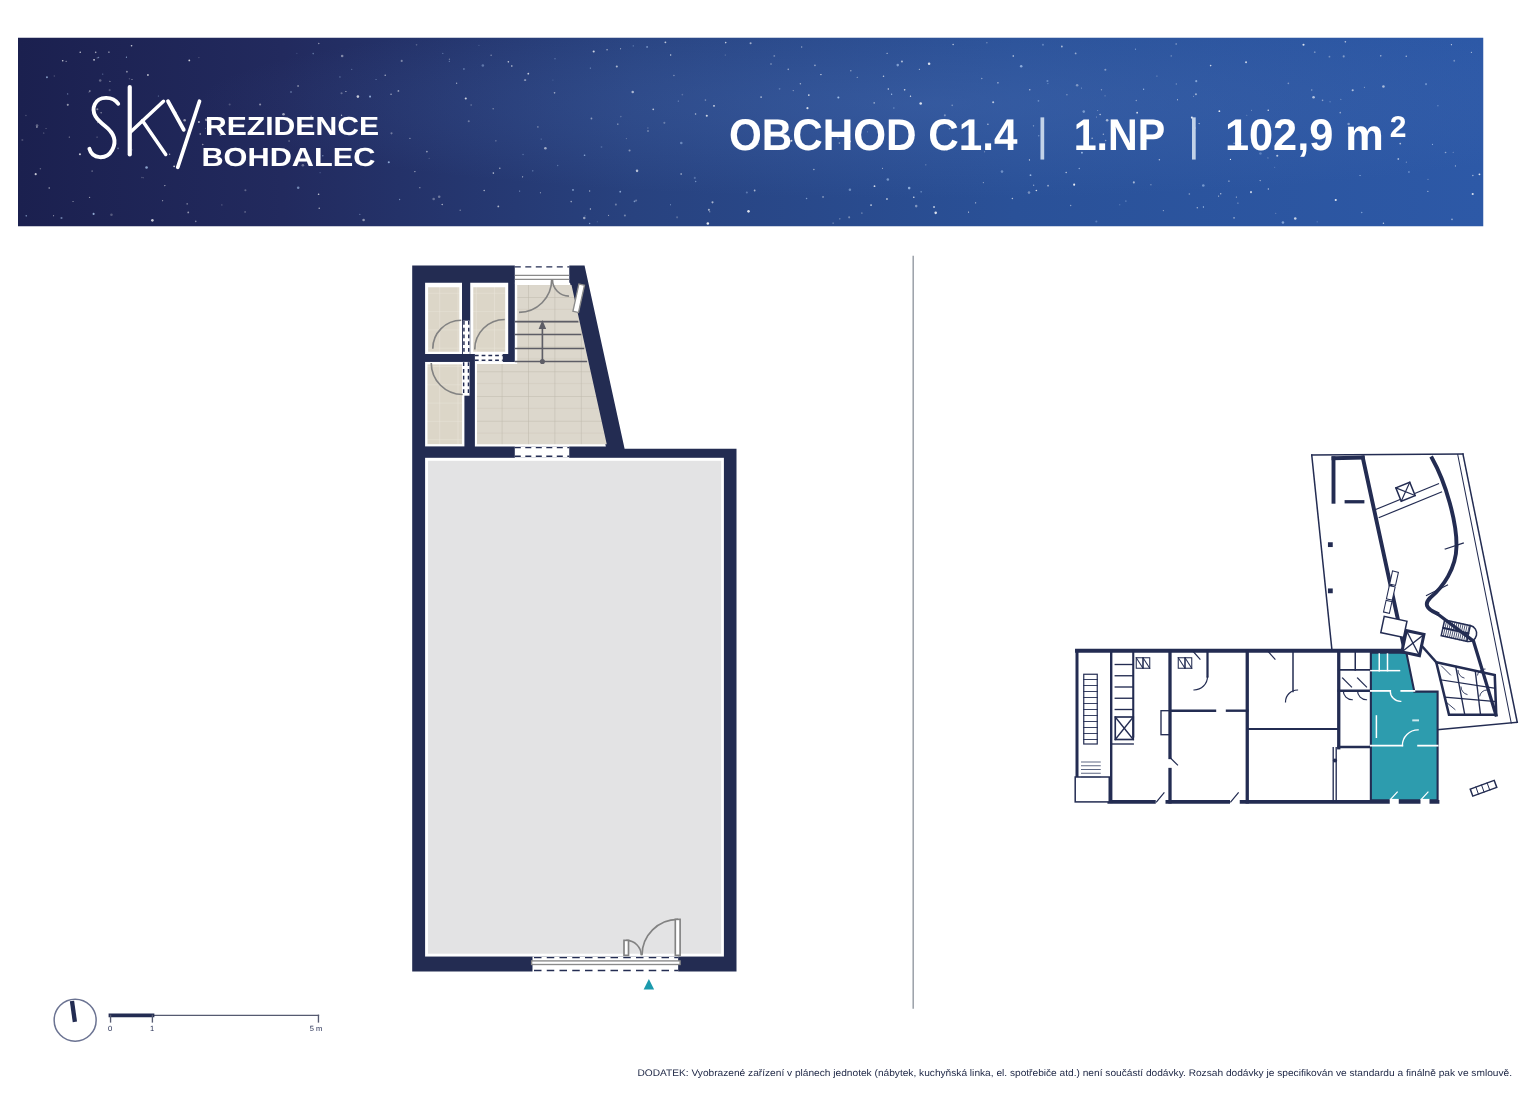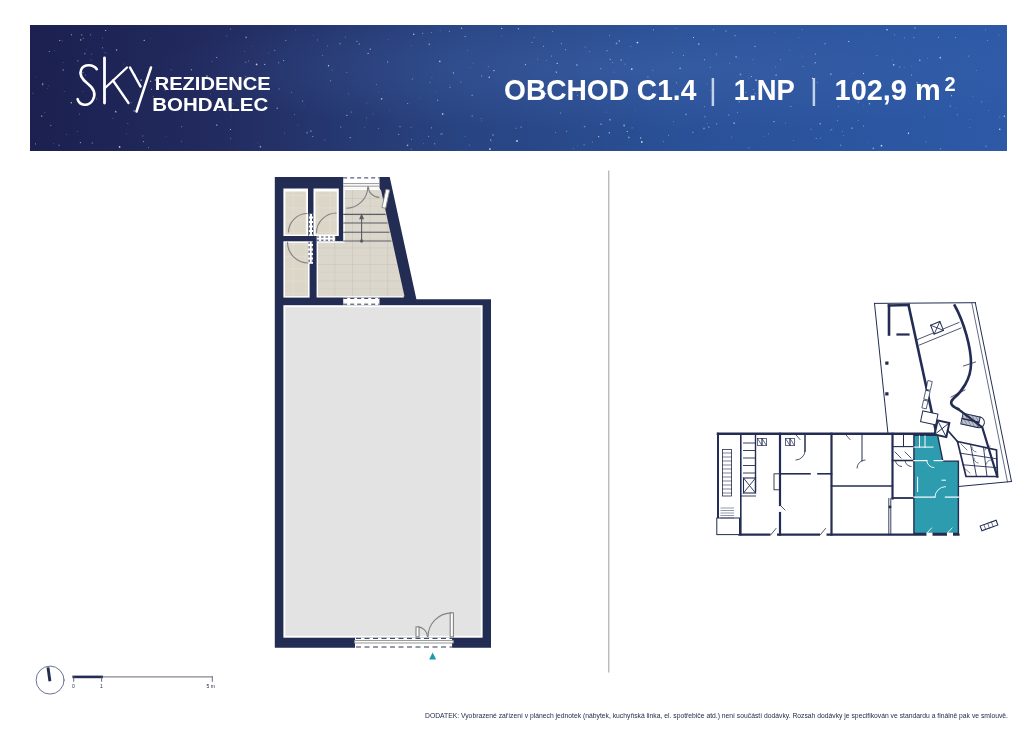--- a/index.html
+++ b/index.html
@@ -1,16 +1,16 @@
 <!DOCTYPE html>
 <html><head><meta charset="utf-8">
 <style>
 html,body{margin:0;padding:0;width:1024px;height:730px;background:#fff;font-family:"Liberation Sans",sans-serif;overflow:hidden}
 #page{position:relative;width:1024px;height:730px}
-#banner{position:absolute;left:30px;top:25px;width:977px;height:116px}
+#banner{position:absolute;left:12px;top:25px;width:977px;height:116px}
 #plan{position:absolute;left:0;top:0}
 svg{font-family:"Liberation Sans",sans-serif}
 </style></head>
 <body>
 <div id="page">
 <div id="banner">
 <svg width="977" height="126" viewBox="0 0 977 126">
 <defs>
 <linearGradient id="bg" x1="0" y1="0" x2="1" y2="0">
 <stop offset="0" stop-color="#1b204f"></stop>

